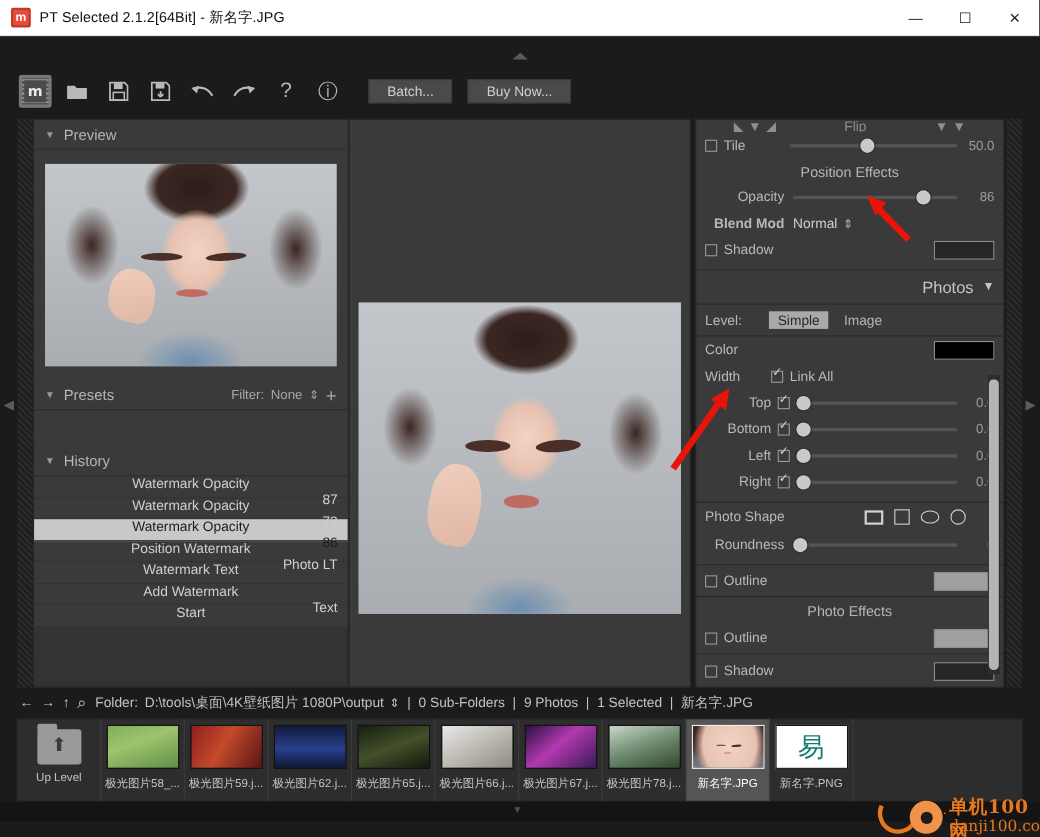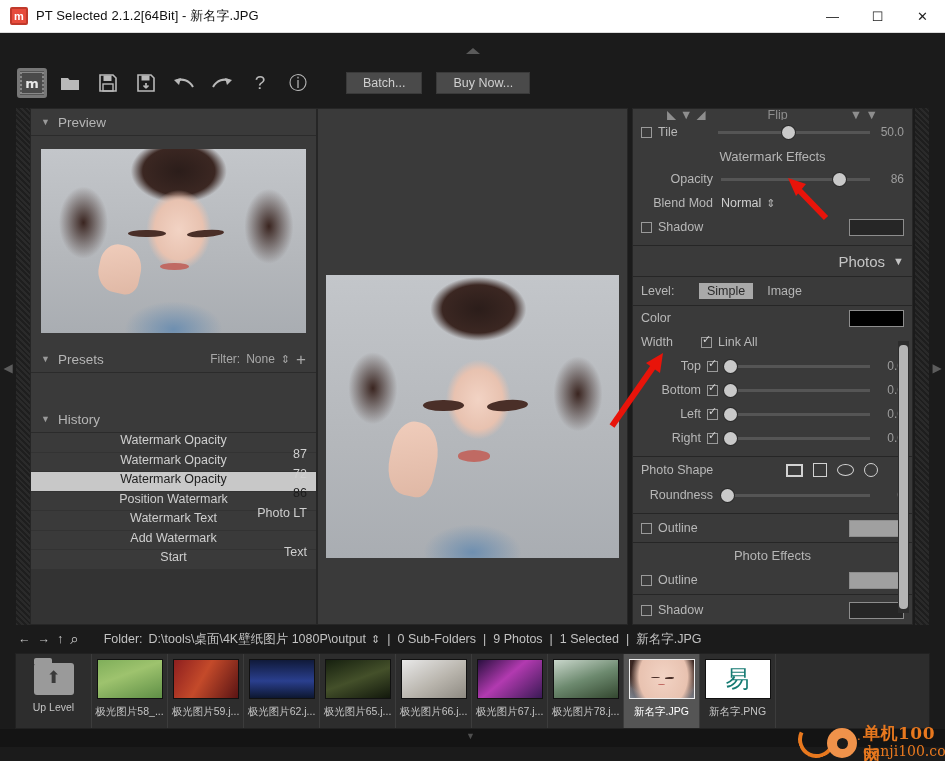--- a/index.html
+++ b/index.html
@@ -62,21 +62,21 @@
     width:30px;height:30px;margin-left:8px;display:flex;align-items:center;justify-content:center;
     color:#b9b9b9;
   }
   .tb-icon:first-of-type { margin-left:14px; }
   .tb-btn {
     height:22px; padding:0 16px; margin-left:14px;
     background:#4a4a4a; color:#d0d0d0; font-size:12.5px;
     display:flex;align-items:center;justify-content:center;
     border:1px solid #3a3a3a;
   }
-  .tb-btn.first { margin-left:33px; }
+  .tb-btn.first { margin-left:22px; }
 
   
   .workspace { position:absolute; left:0; top:108px; width:945px; height:517px; background:#1b1b1b; }
   .edge-arrow {
     position:absolute; width:16px; display:flex;align-items:center;justify-content:center;
     color:#5c5c5c; font-size:12px;
   }
   .hatch {
     position:absolute; top:0; width:14px; height:517px;
     background: repeating-linear-gradient(45deg,#2a2a2a 0 2px,#1e1e1e 2px 4px);
@@ -397,31 +397,31 @@
           <span style="margin-left:6px;width:60px;">Tile</span>
           <span class="slider">
             <span class="track"></span>
             <span class="knob" id="tile-knob" style="left: calc(46% - 6px);"></span>
           </span>
           <span class="val-num">50.0</span>
         </div>
       </div>
 
       <div class="rp-section">
-        <div class="rp-title">Watermark Effects</div>
+        <div class="rp-title">Position Effects</div>
         <div class="rp-row">
           <span style="width:80px;text-align:right;padding-right:8px;">Opacity</span>
           <span class="slider">
             <span class="track"></span>
             <span class="knob" id="opacity-knob" style="left: calc(79% - 6px);"></span>
           </span>
           <span class="val-num">86</span>
         </div>
         <div class="rp-row">
-          <span style="width:80px;text-align:right;padding-right:8px;">Blend Mod</span>
+          <span style="width:80px;text-align:right;padding-right:8px;font-weight:bold;">Blend Mod</span>
           <span style="color:#cfcfcf;">Normal</span>
           <span style="margin-left:5px;font-size:11px;">⇕</span>
         </div>
         <div class="rp-row">
           <span class="cb"></span>
           <span style="margin-left:6px;">Shadow</span>
           <span class="swatch" id="wm-shadow-swatch" style="margin-left: auto; background: rgb(38, 38, 38);"></span>
         </div>
         <div style="height:6px;"></div>
       </div>
@@ -553,21 +553,21 @@
         <path d="M663 245 L 660 265 L 646 255 Z" fill="#e8140a"></path>
       </g>
     </svg>
   </div>
 
   <div class="statusbar">
     <span class="sb-icon" style="margin-left:18px;">←</span>
     <span class="sb-icon">→</span>
     <span class="sb-icon">↑</span>
     <span class="sb-icon" style="font-size:15px;">⌕</span>
-    <span style="margin-left:25px;">Folder:</span>
+    <span style="margin-left:8px;">Folder:</span>
     <span style="margin-left:6px;">D:\tools\桌面\4K壁纸图片 1080P\output</span>
     <span style="margin-left:5px;font-size:11px;">⇕</span>
     <span style="margin:0 7px;">|</span>
     <span>0 Sub-Folders</span>
     <span style="margin:0 7px;">|</span>
     <span>9 Photos</span>
     <span style="margin:0 7px;">|</span>
     <span>1 Selected</span>
     <span style="margin:0 7px;">|</span>
     <span>新名字.JPG</span>

